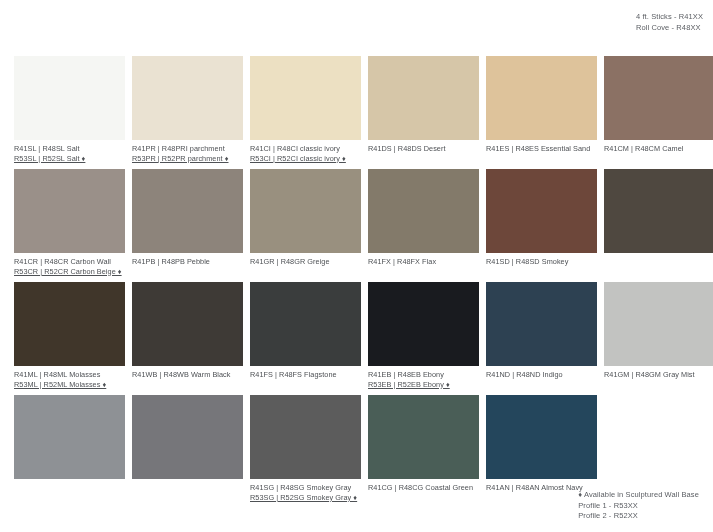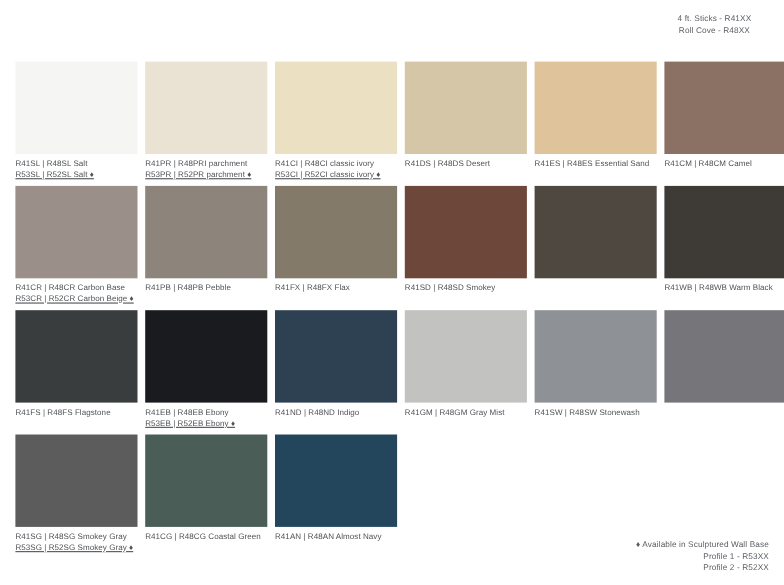--- a/index.html
+++ b/index.html
@@ -16,22 +16,22 @@
     width: 713px;
     height: 532px;
     background: #ffffff;
     overflow: hidden;
   }
 
   
   .header-note {
     position: absolute;
     top: 12px;
-    right: 30px;
-    text-align: center;
+    right: 10px;
+    text-align: left;
     font-size: 7.5px;
     line-height: 10.5px;
     color: #5b5e63;
     letter-spacing: 0.1px;
   }
 
   
   .grid {
     position: absolute;
     top: 56px;
@@ -66,21 +66,20 @@
   }
 
   .caption .line2 { display: block; text-decoration: underline; }
   .caption .line-empty { display: block; height: 9.6px; }
 
   
   .footer-note {
     position: absolute;
     top: 490px;
     right: 14px;
-    text-align: right;
     font-size: 7.5px;
     line-height: 10.5px;
     color: #5b5e63;
     letter-spacing: 0.1px;
   }
 </style>
 </head>
 <body>
 
 <div id="page">
@@ -110,36 +109,44 @@
       <div class="cell">
         <div class="chip" style="background: rgb(222, 195, 155);"></div>
         <div class="caption"><span>R41ES | R48ES Essential Sand</span><span class="line-empty"></span></div>
       </div>
       <div class="cell">
         <div class="chip" style="background: rgb(139, 113, 100);"></div>
         <div class="caption"><span>R41CM | R48CM Camel</span><span class="line-empty"></span></div>
       </div>
       <div class="cell">
         <div class="chip" style="background: rgb(154, 144, 137);"></div>
-        <div class="caption"><span>R41CR | R48CR Carbon Base</span><span class="line2">R53CR | R52CR Carbon Beige ♦</span></div>
+        <div class="caption"><span>R41CR | R48CR Carbon Wall</span><span class="line2">R53CR | R52CR Carbon Beige ♦</span></div>
       </div>
       <div class="cell">
         <div class="chip" style="background: rgb(141, 132, 123);"></div>
         <div class="caption"><span>R41PB | R48PB Pebble</span><span class="line-empty"></span></div>
+      </div>
+      <div class="cell">
+        <div class="chip" style="background: rgb(153, 144, 127);"></div>
+        <div class="caption"><span>R41GR | R48GR Greige</span><span class="line-empty"></span></div>
       </div>
       <div class="cell">
         <div class="chip" style="background: rgb(131, 122, 106);"></div>
         <div class="caption"><span>R41FX | R48FX Flax</span><span class="line-empty"></span></div>
       </div>
       <div class="cell">
         <div class="chip" style="background: rgb(109, 71, 58);"></div>
         <div class="caption"><span>R41SD | R48SD Smokey</span><span class="line-empty"></span></div>
       </div>
       <div class="cell">
         <div class="chip" style="background: rgb(79, 72, 64);"></div>
+      </div>
+      <div class="cell">
+        <div class="chip" style="background: rgb(64, 54, 42);"></div>
+        <div class="caption"><span>R41ML | R48ML Molasses</span><span class="line2">R53ML | R52ML Molasses ♦</span></div>
       </div>
       <div class="cell">
         <div class="chip" style="background: rgb(62, 58, 54);"></div>
         <div class="caption"><span>R41WB | R48WB Warm Black</span><span class="line-empty"></span></div>
       </div>
       <div class="cell">
         <div class="chip" style="background: rgb(58, 61, 61);"></div>
         <div class="caption"><span>R41FS | R48FS Flagstone</span><span class="line-empty"></span></div>
       </div>
       <div class="cell">
@@ -149,21 +156,20 @@
       <div class="cell">
         <div class="chip" style="background: rgb(45, 65, 82);"></div>
         <div class="caption"><span>R41ND | R48ND Indigo</span><span class="line-empty"></span></div>
       </div>
       <div class="cell">
         <div class="chip" style="background: rgb(194, 195, 193);"></div>
         <div class="caption"><span>R41GM | R48GM Gray Mist</span><span class="line-empty"></span></div>
       </div>
       <div class="cell">
         <div class="chip" style="background: rgb(142, 145, 149);"></div>
-        <div class="caption"><span>R41SW | R48SW Stonewash</span><span class="line-empty"></span></div>
       </div>
       <div class="cell">
         <div class="chip" style="background: rgb(118, 118, 122);"></div>
       </div>
       <div class="cell">
         <div class="chip" style="background: rgb(92, 92, 92);"></div>
         <div class="caption"><span>R41SG | R48SG Smokey Gray</span><span class="line2">R53SG | R52SG Smokey Gray ♦</span></div>
       </div>
       <div class="cell">
         <div class="chip" style="background: rgb(74, 94, 87);"></div>

